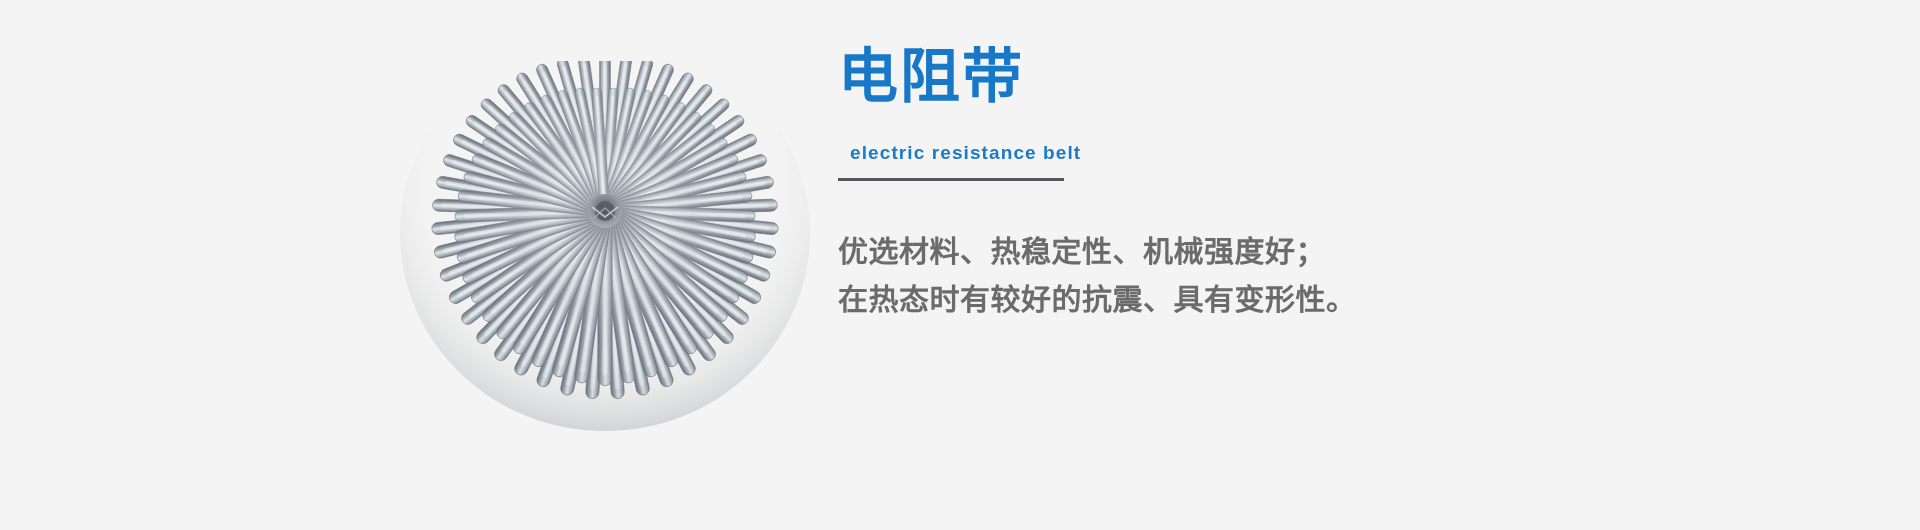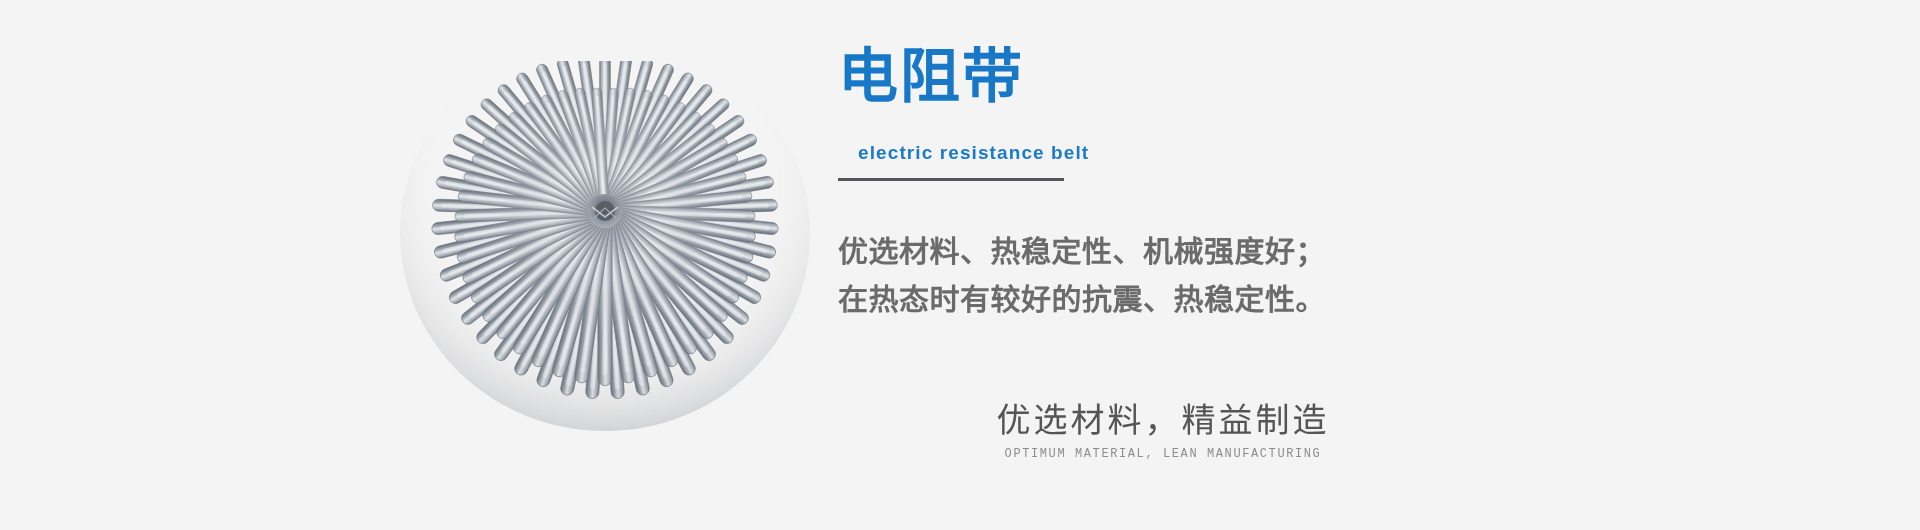--- a/index.html
+++ b/index.html
@@ -54,21 +54,21 @@
     font-size: 60px;
     line-height: 66px;
     font-weight: 700;
     letter-spacing: 2px;
     color: #1878c8;
     white-space: nowrap;
   }
 
   .title-en {
     position: absolute;
-    left: 20px;
+    left: 12px;
     top: 142px;
     margin: 0;
     font-size: 19px;
     line-height: 22px;
     font-weight: 700;
     letter-spacing: 1.1px;
     color: #1b7bc9;
     white-space: nowrap;
   }
 
@@ -294,22 +294,18 @@
   <div class="text-col">
 
     <h1 class="title-cn">电阻带</h1>
 
     <p class="title-en">electric resistance belt</p>
 
     <hr class="divider">
 
     <p class="body-copy">
       <span class="line">优选材料、热稳定性、机械强度好；</span>
-      <span class="line">在热态时有较好的抗震、热稳定性。</span>
+      <span class="line">在热态时有较好的抗震、具有变形性。</span>
     </p>
 
-    <div class="tagline-block">
-      <p class="tagline-cn">优选材料，精益制造</p>
-      <p class="tagline-en">OPTIMUM MATERIAL, LEAN MANUFACTURING</p>
-    </div>
 
   </div>
 </div>
 
 </body></html>

